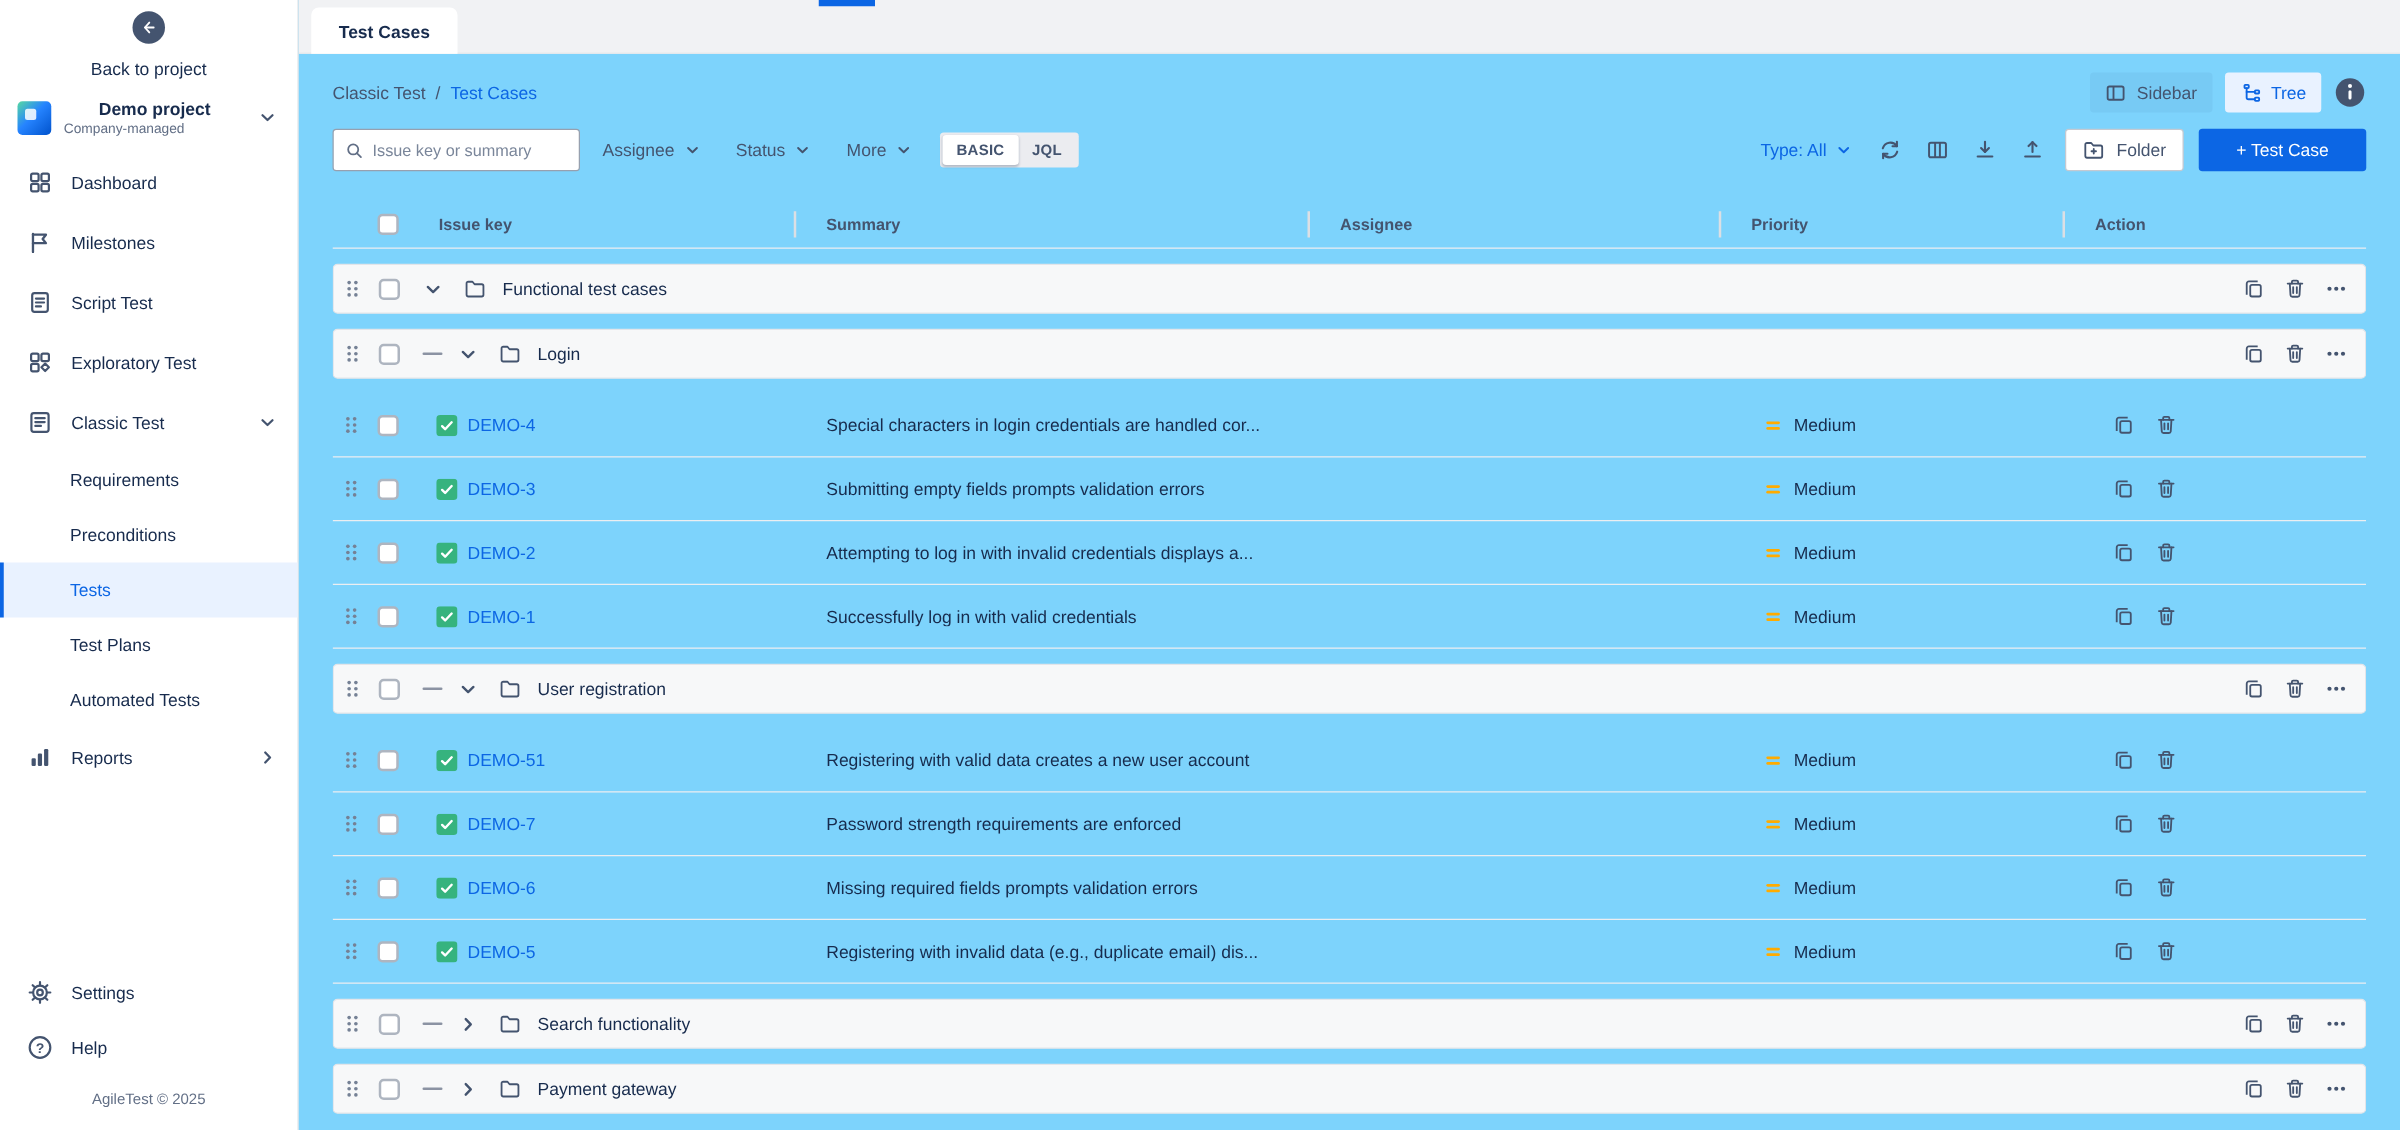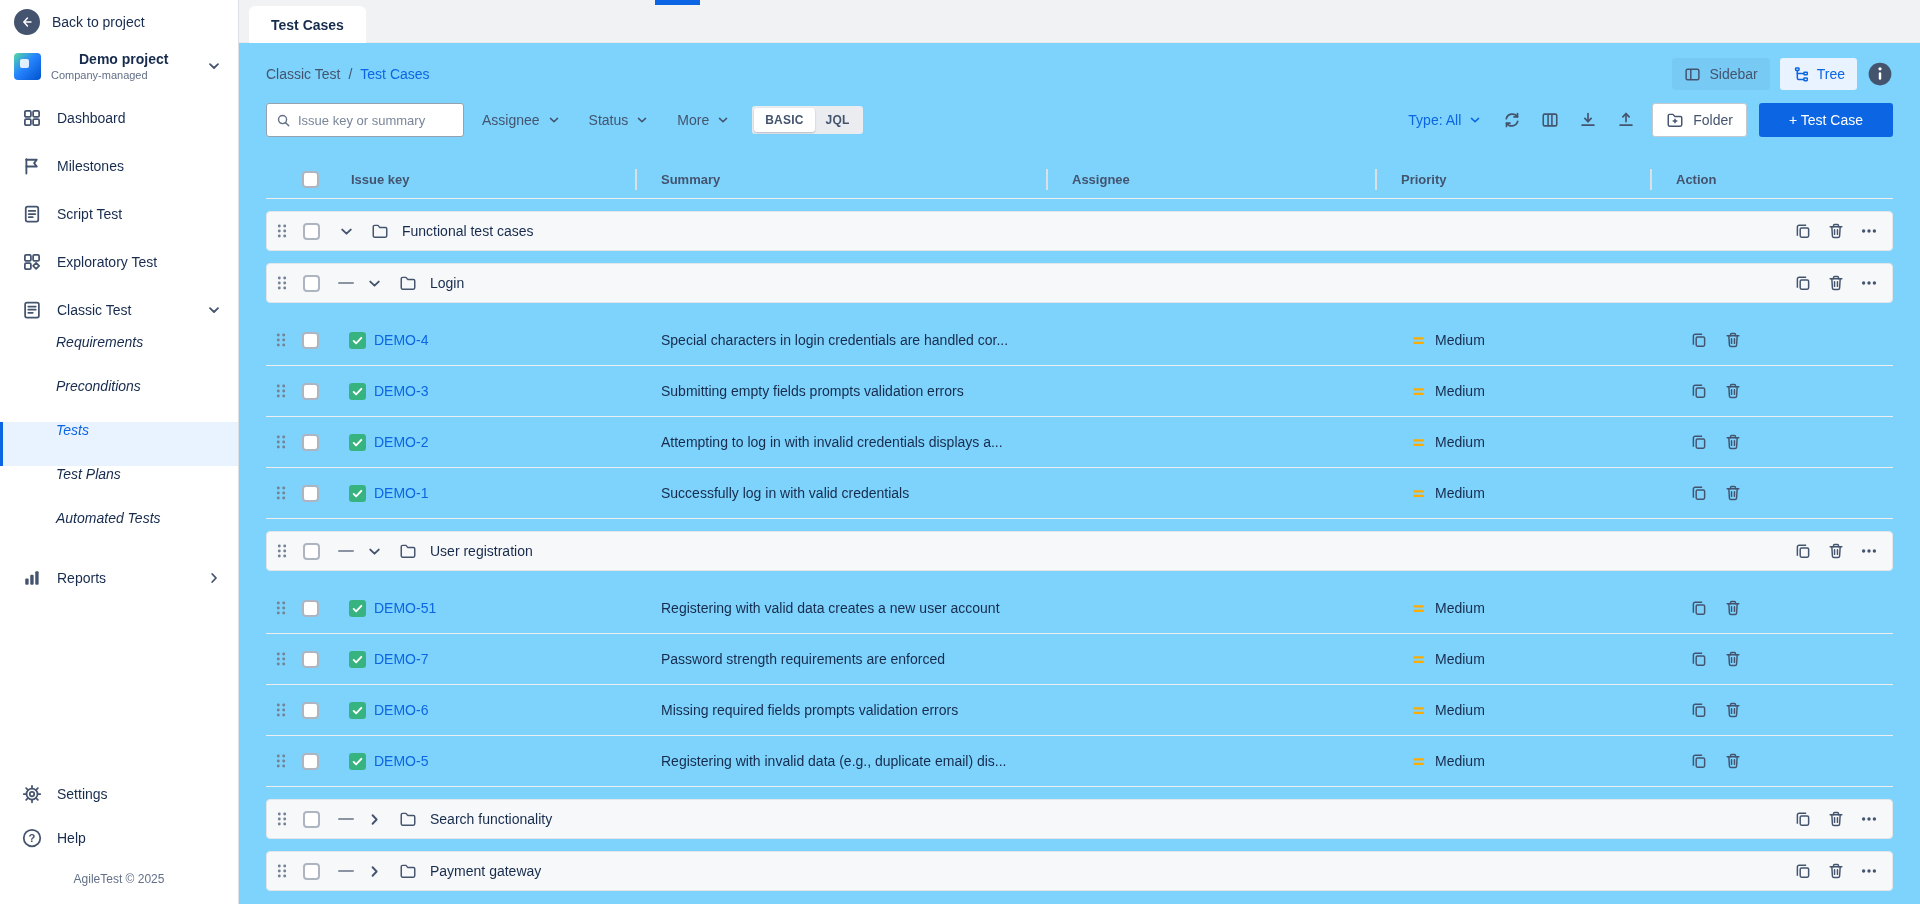--- a/index.html
+++ b/index.html
@@ -5,38 +5,38 @@
   * { margin:0; padding:0; box-sizing:border-box; }
   html,body { width:1920px; height:904px; overflow:hidden; background:#fff;
     font-family:"Liberation Sans", sans-serif; color:var(--text-primary,#172b4d); }
   .app { display:flex; width:1920px; height:904px; }
   .icon { display:inline-flex; align-items:center; justify-content:center; }
   .icon svg { width:100%; height:100%; display:block; }
 
   
   .sidebar { width:239px; min-width:239px; background:#fff; border-right:1px solid var(--border,#dcdfe4);
     display:flex; flex-direction:column; font-size:14px; }
-  .back-row { display:flex; align-items:center; gap:12px; padding:9px 14px 6px 14px; cursor:pointer; }
+  .back-row { display:flex; align-items:center; gap:12px; padding:9px 14px 6px 14px; cursor:pointer;flex-direction:column; }
   .back-circle { width:26px; height:26px; min-width:26px; border-radius:50%; background:var(--text-secondary,#44546f);
     display:flex; align-items:center; justify-content:center; }
   .back-circle .icon { width:14px; height:14px; }
   .project-row { display:flex; align-items:center; gap:10px; padding:10px 16px 12px 14px; cursor:pointer; }
   .project-avatar { width:27px; height:27px; min-width:27px; border-radius:4px;
     background:linear-gradient(135deg,#57d9a3 0%,#2684ff 45%,#0052cc 100%); position:relative; }
   .project-avatar::after { content:''; position:absolute; left:6px; top:6px; width:9px; height:9px;
     background:rgba(255,255,255,.85); border-radius:2px; }
   .project-meta { display:flex; flex-direction:column; line-height:1.2; }
   .project-name { font-weight:700; font-size:14px;padding-left:28px; }
   .project-sub { font-size:11px; color:var(--text-muted,#626f86); margin-top:1px; }
   .project-chevron { margin-left:auto; width:16px; height:16px; color:var(--text-secondary,#44546f); }
   .nav-item { height:48px; display:flex; align-items:center; gap:15px; padding:0 16px 0 22px;
     cursor:pointer; color:var(--text-primary,#172b4d); }
   .nav-icon-slot { width:20px; height:20px; min-width:20px; color:var(--text-secondary,#44546f); }
   .nav-chevron { margin-left:auto; width:16px; height:16px; color:var(--text-secondary,#44546f); }
-  .sub-item { height:44px; display:flex; padding-left:56px; cursor:pointer; font-size:14px;font-style:italic; }
+  .sub-item { height:44px; display:flex; align-items:center; padding-left:56px; cursor:pointer; font-size:14px; }
   .sub-item.active { background:var(--selected-bg,#e9f2ff); color:var(--accent,#0c66e4);
     border-left:3px solid var(--accent,#0c66e4); padding-left:53px; }
   .sidebar-bottom { margin-top:auto; padding-bottom:4px; }
   .copyright { text-align:center; font-size:12px; color:var(--text-muted,#626f86); padding:12px 0 14px; }
 
   
   .main { flex:1; display:flex; flex-direction:column; background:#7dd3fc; position:relative; overflow:hidden; }
   .tab-loading-indicator { position:absolute; top:0; left:416px; width:45px; height:5px;
     background:var(--accent,#0c66e4); z-index:5; }
   .tab-bar { height:43px; background:var(--tabbar-bg,#f1f2f4); display:flex; align-items:flex-end;

